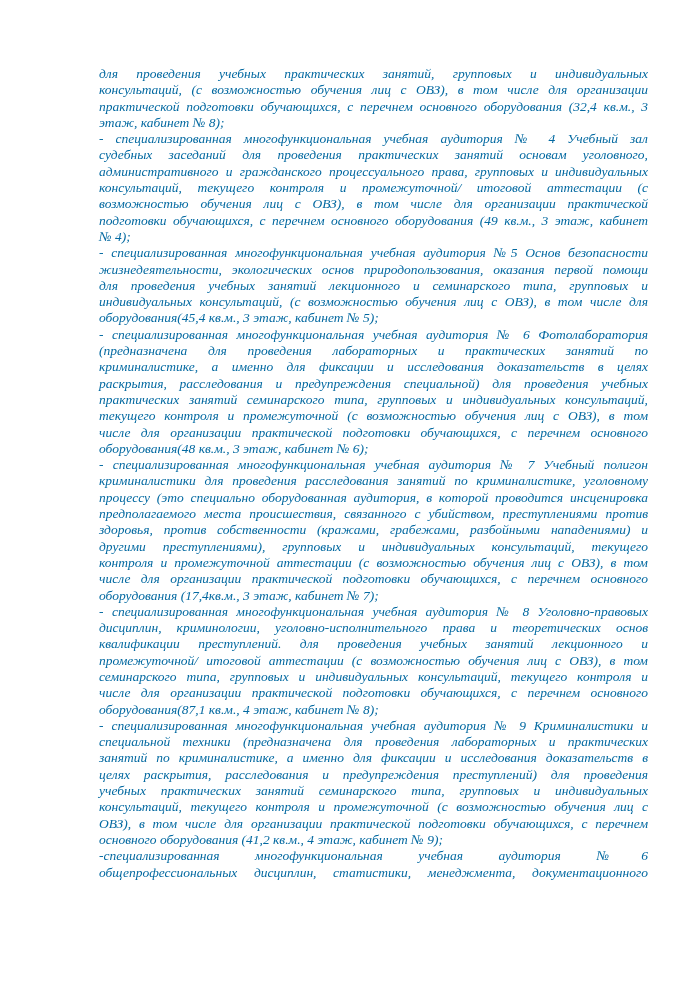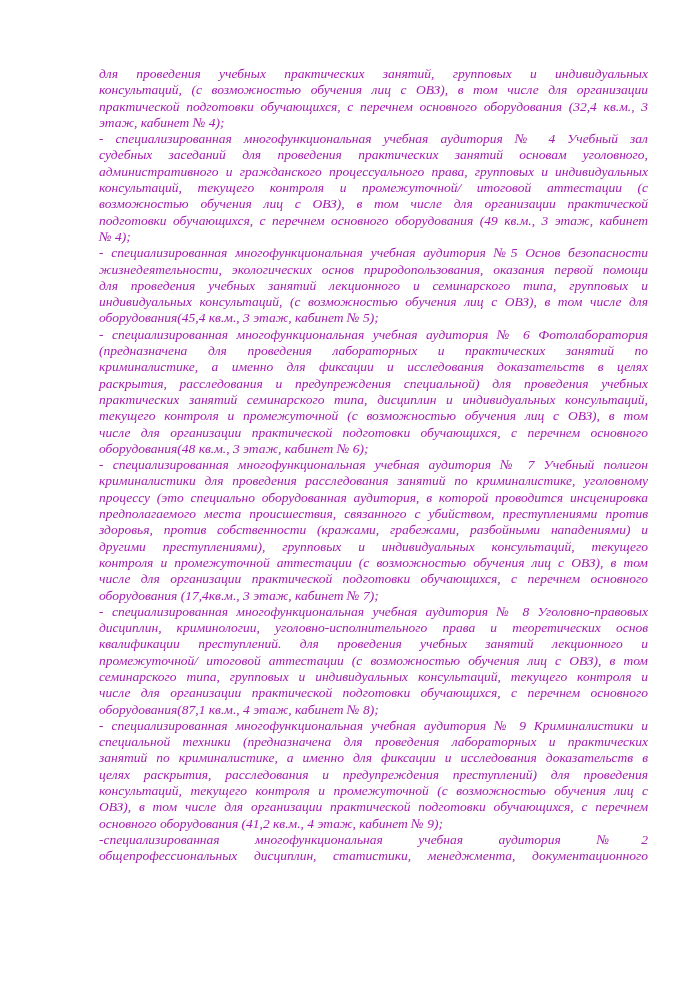--- a/index.html
+++ b/index.html
@@ -34,26 +34,26 @@
   }
   .line.last {
     text-align-last: left;
     -moz-text-align-last: left;
   }
 </style>
 </head>
 <body>
 
 <div class="page">
-  <div class="doc-body" style="color: #a21caf;">
+  <div class="doc-body" style="color: #0369a1;">
       <div class="para">
         <div class="line">для проведения учебных практических занятий, групповых и индивидуальных</div>
         <div class="line">консультаций, (с возможностью обучения лиц с ОВЗ), в том числе для организации</div>
         <div class="line">практической подготовки обучающихся, с перечнем основного оборудования (32,4 кв.м., 3</div>
-        <div class="line last">этаж, кабинет № 4);</div>
+        <div class="line last">этаж, кабинет № 8);</div>
       </div>
       <div class="para">
         <div class="line">- специализированная многофункциональная учебная аудитория № 4 Учебный зал</div>
         <div class="line">судебных заседаний для проведения практических занятий основам уголовного,</div>
         <div class="line">административного и гражданского процессуального права, групповых и индивидуальных</div>
         <div class="line">консультаций, текущего контроля и промежуточной/ итоговой аттестации (с</div>
         <div class="line">возможностью обучения лиц с ОВЗ), в том числе для организации практической</div>
         <div class="line">подготовки обучающихся, с перечнем основного оборудования (49 кв.м., 3 этаж, кабинет</div>
         <div class="line last">№ 4);</div>
       </div>
@@ -62,21 +62,21 @@
         <div class="line">жизнедеятельности, экологических основ природопользования, оказания первой помощи</div>
         <div class="line">для проведения учебных занятий лекционного и семинарского типа, групповых и</div>
         <div class="line">индивидуальных консультаций, (с возможностью обучения лиц с ОВЗ), в том числе для</div>
         <div class="line last">оборудования(45,4 кв.м., 3 этаж, кабинет № 5);</div>
       </div>
       <div class="para">
         <div class="line">- специализированная многофункциональная учебная аудитория № 6 Фотолаборатория</div>
         <div class="line">(предназначена для проведения лабораторных и практических занятий по</div>
         <div class="line">криминалистике, а именно для фиксации и исследования доказательств в целях</div>
         <div class="line">раскрытия, расследования и предупреждения специальной) для проведения учебных</div>
-        <div class="line">практических занятий семинарского типа, дисциплин и индивидуальных консультаций,</div>
+        <div class="line">практических занятий семинарского типа, групповых и индивидуальных консультаций,</div>
         <div class="line">текущего контроля и промежуточной (с возможностью обучения лиц с ОВЗ), в том</div>
         <div class="line">числе для организации практической подготовки обучающихся, с перечнем основного</div>
         <div class="line last">оборудования(48 кв.м., 3 этаж, кабинет № 6);</div>
       </div>
       <div class="para">
         <div class="line">- специализированная многофункциональная учебная аудитория № 7 Учебный полигон</div>
         <div class="line">криминалистики для проведения расследования занятий по криминалистике, уголовному</div>
         <div class="line">процессу (это специально оборудованная аудитория, в которой проводится инсценировка</div>
         <div class="line">предполагаемого места происшествия, связанного с убийством, преступлениями против</div>
         <div class="line">здоровья, против собственности (кражами, грабежами, разбойными нападениями) и</div>
@@ -92,22 +92,23 @@
         <div class="line">промежуточной/ итоговой аттестации (с возможностью обучения лиц с ОВЗ), в том</div>
         <div class="line">семинарского типа, групповых и индивидуальных консультаций, текущего контроля и</div>
         <div class="line">числе для организации практической подготовки обучающихся, с перечнем основного</div>
         <div class="line last">оборудования(87,1 кв.м., 4 этаж, кабинет № 8);</div>
       </div>
       <div class="para">
         <div class="line">- специализированная многофункциональная учебная аудитория № 9 Криминалистики и</div>
         <div class="line">специальной техники (предназначена для проведения лабораторных и практических</div>
         <div class="line">занятий по криминалистике, а именно для фиксации и исследования доказательств в</div>
         <div class="line">целях раскрытия, расследования и предупреждения преступлений) для проведения</div>
+        <div class="line">учебных практических занятий семинарского типа, групповых и индивидуальных</div>
         <div class="line">консультаций, текущего контроля и промежуточной (с возможностью обучения лиц с</div>
         <div class="line">ОВЗ), в том числе для организации практической подготовки обучающихся, с перечнем</div>
         <div class="line last">основного оборудования (41,2 кв.м., 4 этаж, кабинет № 9);</div>
       </div>
       <div class="para">
-        <div class="line">-специализированная многофункциональная учебная аудитория №2</div>
+        <div class="line">-специализированная многофункциональная учебная аудитория №6</div>
         <div class="line">общепрофессиональных дисциплин, статистики, менеджмента, документационного</div>
       </div>
     </div>
 </div>
 
 </body></html>

